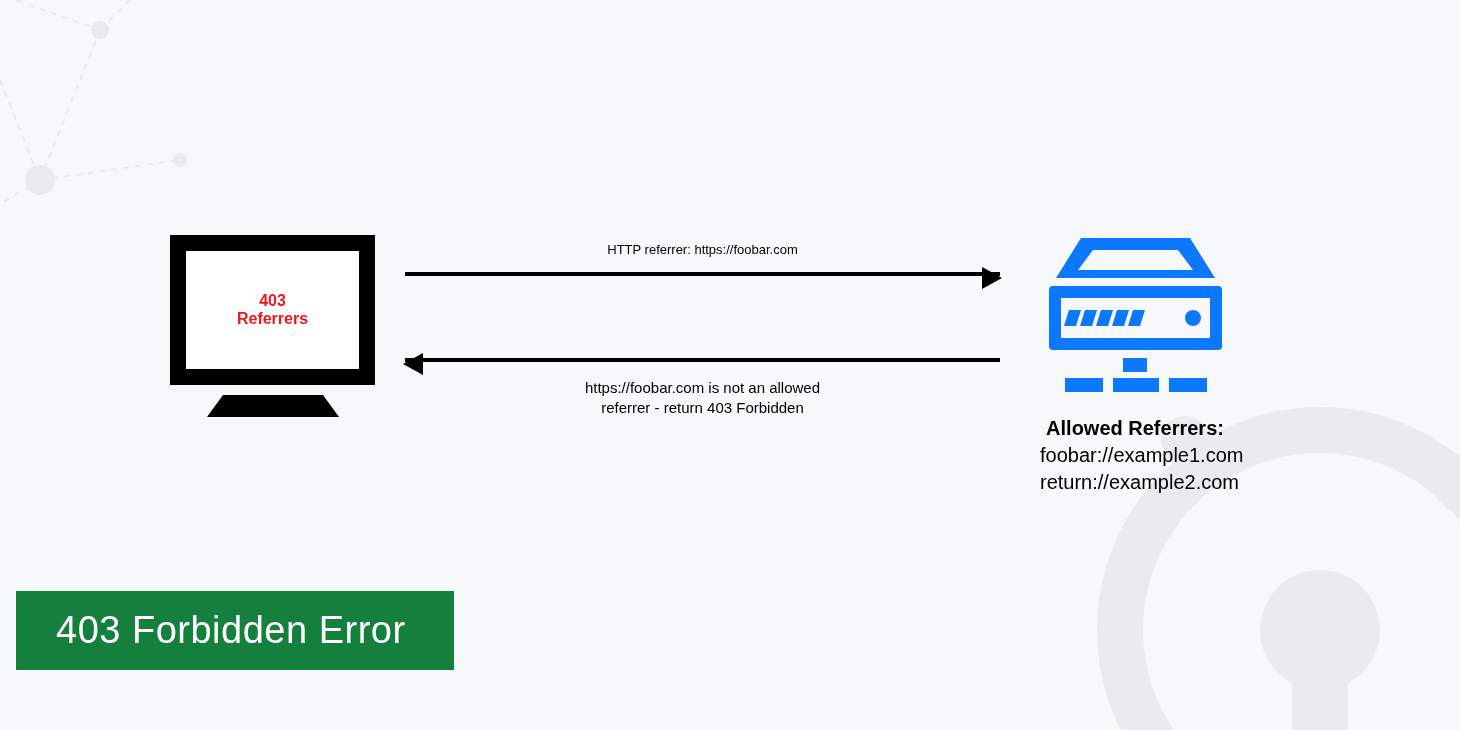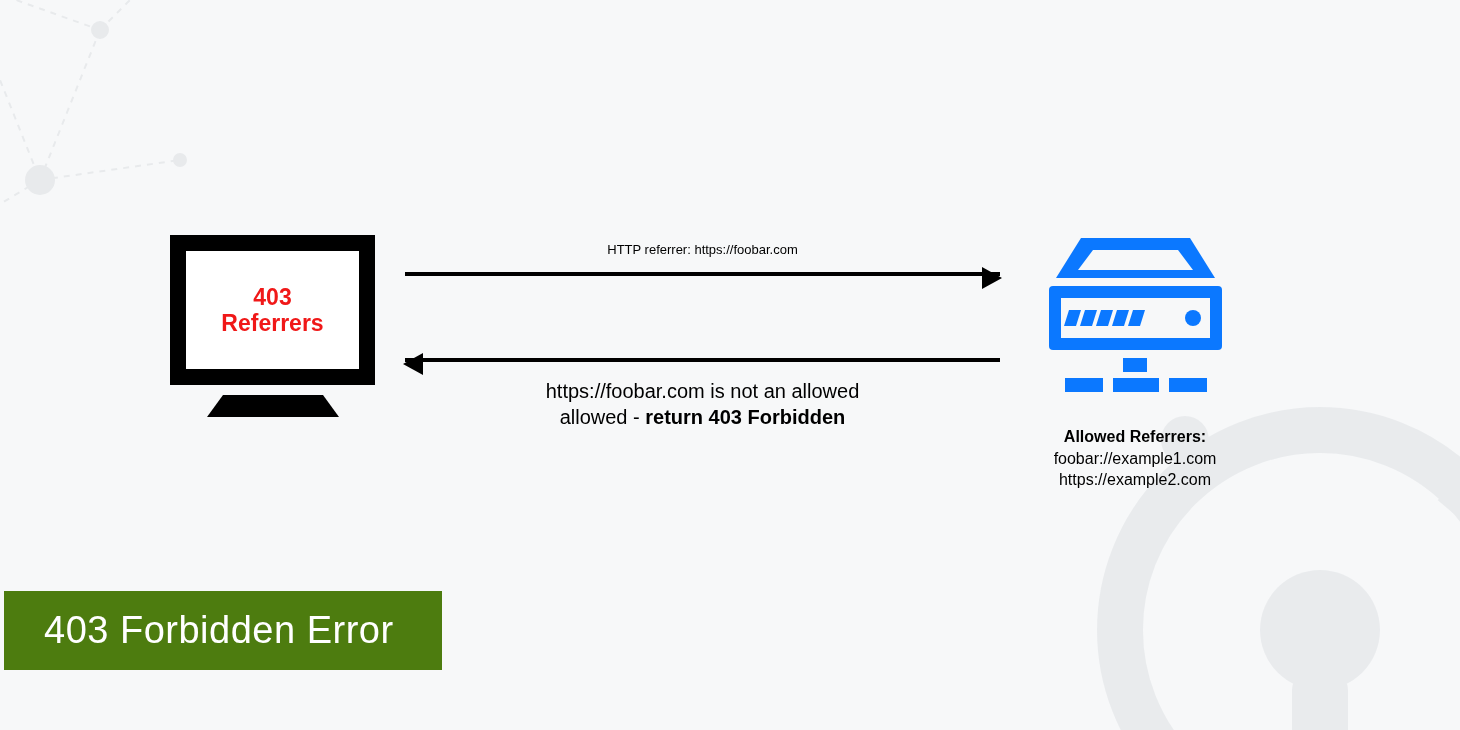--- a/index.html
+++ b/index.html
@@ -60,21 +60,21 @@
     right: 16px;
     top: 16px;
     bottom: 16px;
     background: #fff;
     display: flex;
     flex-direction: column;
     align-items: center;
     justify-content: center;
     color: #f01818;
     font-weight: bold;
-    font-size: 23px;
+    font-size: 16px;
     line-height: 1.15;
   }
   .monitor-stand {
     margin: 0 auto;
     width: 100px;
     height: 0;
     border-bottom: 22px solid #000;
     border-left: 16px solid transparent;
     border-right: 16px solid transparent;
     margin-top: 10px;
@@ -83,22 +83,22 @@
   
   .server {
     position: absolute;
     left: 1040px;
     top: 230px;
     width: 190px;
     text-align: center;
   }
   .server svg { display: block; margin: 0 auto; }
   .server-caption {
-    margin-top: 16px;
-    font-size: 16px;
+    margin-top: 5px;
+    font-size: 20px;
     line-height: 1.35;
     color: #000;
   }
   .server-caption .hdr { font-weight: bold; }
 
   
   .arrow-top, .arrow-bottom {
     position: absolute;
     left: 405px;
     width: 595px;
@@ -136,32 +136,32 @@
     text-align: center;
     font-size: 13px;
     color: #000;
   }
   .arrow-label-bottom {
     position: absolute;
     left: 405px;
     width: 595px;
     top: 378px;
     text-align: center;
-    font-size: 20px;
+    font-size: 15px;
     color: #000;
     line-height: 1.3;
   }
-  .arrow-label-bottom .bold { font-weight: bold; margin-top: 48px; }
+  .arrow-label-bottom .bold { font-weight: normal; margin-top: 48px; }
 
   
   .title-banner {
     position: absolute;
-    left: 4px;
+    left: 16px;
     bottom: 60px;
-    background: #4d7c0f;
+    background: #15803d;
     color: #fff;
     font-size: 38px;
     font-weight: 400;
     padding: 18px 48px 18px 40px;
     letter-spacing: 0.5px;
   }
 </style>
 </head>
 <body>
 
@@ -216,21 +216,21 @@
   </div>
 
   <div class="arrow-bottom">
     <div class="arrow-line">
       <div class="arrow-head-left"></div>
     </div>
   </div>
   <div class="arrow-label-bottom">
     <div>https://foobar.com is not an allowed</div>
     <div>
-      <span>allowed - </span><span class="bold">return 403 Forbidden</span>
+      <span>referrer - </span><span class="bold">return 403 Forbidden</span>
     </div>
   </div>
 
   <div class="server">
     <svg width="185" height="180" viewBox="0 0 185 180">
       <g fill="#0b78ff">
 
         <polygon points="38,8 147,8 172,48 13,48"></polygon>
         <polygon points="50,20 135,20 150,40 35,40" fill="#f7f8f9"></polygon>
 
@@ -248,19 +248,19 @@
 
         <rect x="80" y="128" width="24" height="14"></rect>
         <rect x="22" y="148" width="38" height="14"></rect>
         <rect x="70" y="148" width="46" height="14"></rect>
         <rect x="126" y="148" width="38" height="14"></rect>
       </g>
     </svg>
     <div class="server-caption">
       <div class="hdr">Allowed Referrers:</div>
       <div>foobar://example1.com</div>
-      <div>https://example2.com</div>
+      <div>return://example2.com</div>
     </div>
   </div>
 
   <div class="title-banner">403 Forbidden Error</div>
 
 </div>
 
 </body></html>

